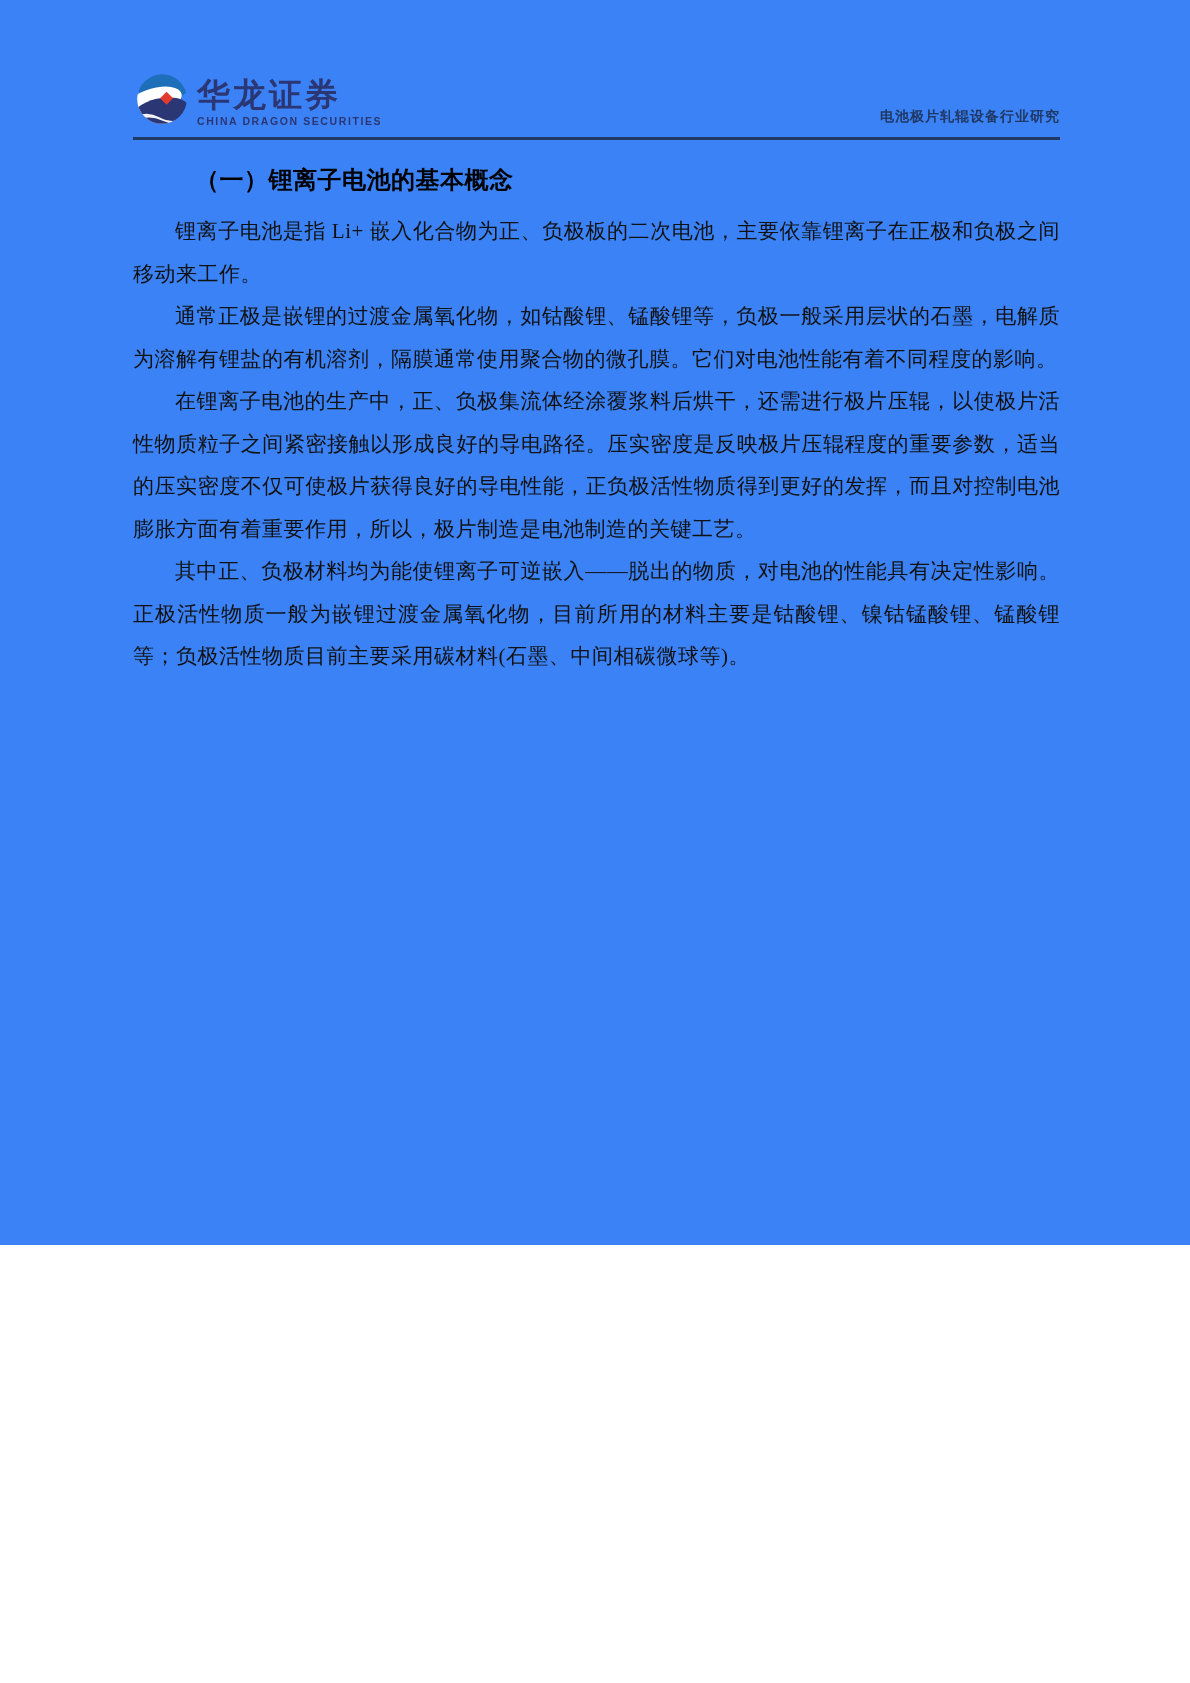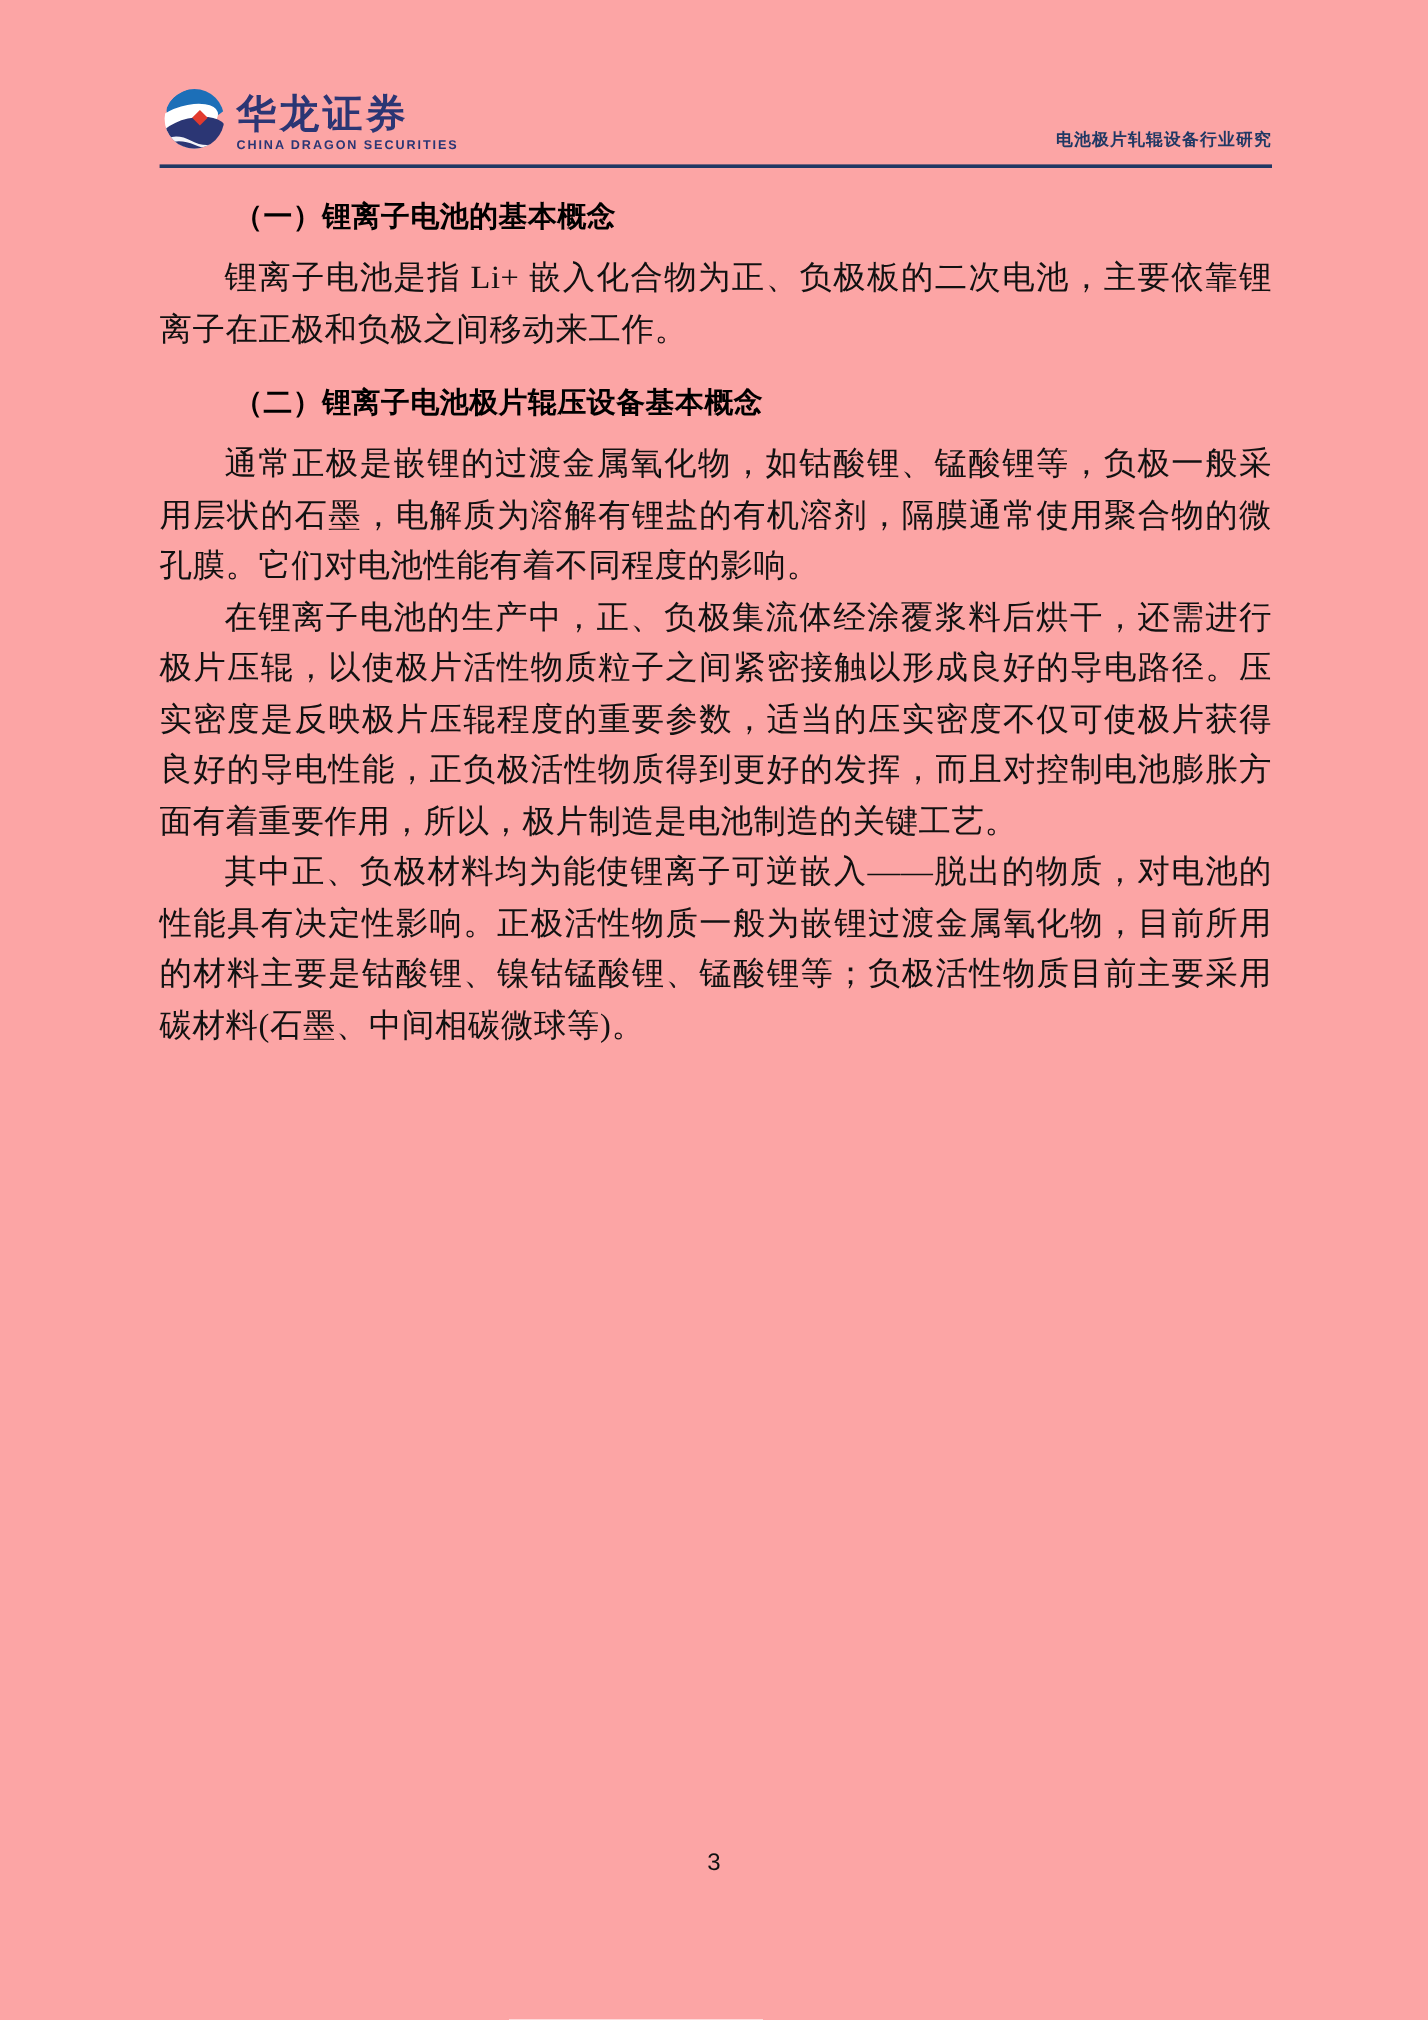--- a/index.html
+++ b/index.html
@@ -2,23 +2,23 @@
 <html lang="zh"><head>
 <meta charset="utf-8">
 <style>
   * { margin: 0; padding: 0; box-sizing: border-box; }
   html, body { background: #ffffff; }
   body { font-family: "Liberation Serif", "DejaVu Serif", serif; }
 
   .page {
     position: relative;
     width: 1190px;
-    height: 1683px;
+    height: 1245px;
     margin: 0 auto;
-    background: #fca5a5;
+    background: #3b82f6;
     overflow: hidden;
   }
 
   .content {
     position: absolute;
     left: 133px;
     right: 130px;
     top: 0;
   }
 
@@ -84,21 +84,21 @@
   .sec-heading {
     margin: 24px 0 14px 0;
     padding-left: 62px;
     font-size: 24px;
     font-weight: bold;
     color: #000;
     font-family: "Liberation Sans", "DejaVu Sans", sans-serif;
     letter-spacing: 0.5px;
   }
   .para {
-    font-size: 27px;
+    font-size: 21px;
     line-height: 42.5px;
     color: #111;
     text-align: justify;
     text-indent: 2em;
     letter-spacing: 0.5px;
   }
 
   
   .page-number {
     position: absolute;
@@ -142,21 +142,20 @@
         </span>
       </div>
       <div class="report-title">电池极片轧辊设备行业研究</div>
       <div class="header-rule"></div>
     </div>
 
 
     <h2 class="sec-heading">（一）锂离子电池的基本概念</h2>
     <p class="para">锂离子电池是指 Li+ 嵌入化合物为正、负极板的二次电池，主要依靠锂离子在正极和负极之间移动来工作。</p>
 
-    <h2 class="sec-heading">（二）锂离子电池极片辊压设备基本概念</h2>
     <p class="para">通常正极是嵌锂的过渡金属氧化物，如钴酸锂、锰酸锂等，负极一般采用层状的石墨，电解质为溶解有锂盐的有机溶剂，隔膜通常使用聚合物的微孔膜。它们对电池性能有着不同程度的影响。</p>
     <p class="para">在锂离子电池的生产中，正、负极集流体经涂覆浆料后烘干，还需进行极片压辊，以使极片活性物质粒子之间紧密接触以形成良好的导电路径。压实密度是反映极片压辊程度的重要参数，适当的压实密度不仅可使极片获得良好的导电性能，正负极活性物质得到更好的发挥，而且对控制电池膨胀方面有着重要作用，所以，极片制造是电池制造的关键工艺。</p>
     <p class="para">其中正、负极材料均为能使锂离子可逆嵌入——脱出的物质，对电池的性能具有决定性影响。正极活性物质一般为嵌锂过渡金属氧化物，目前所用的材料主要是钴酸锂、镍钴锰酸锂、锰酸锂等；负极活性物质目前主要采用碳材料(石墨、中间相碳微球等)。</p>
 
   </div>
 
   <div class="page-number">3</div>
 
 </div>
 

